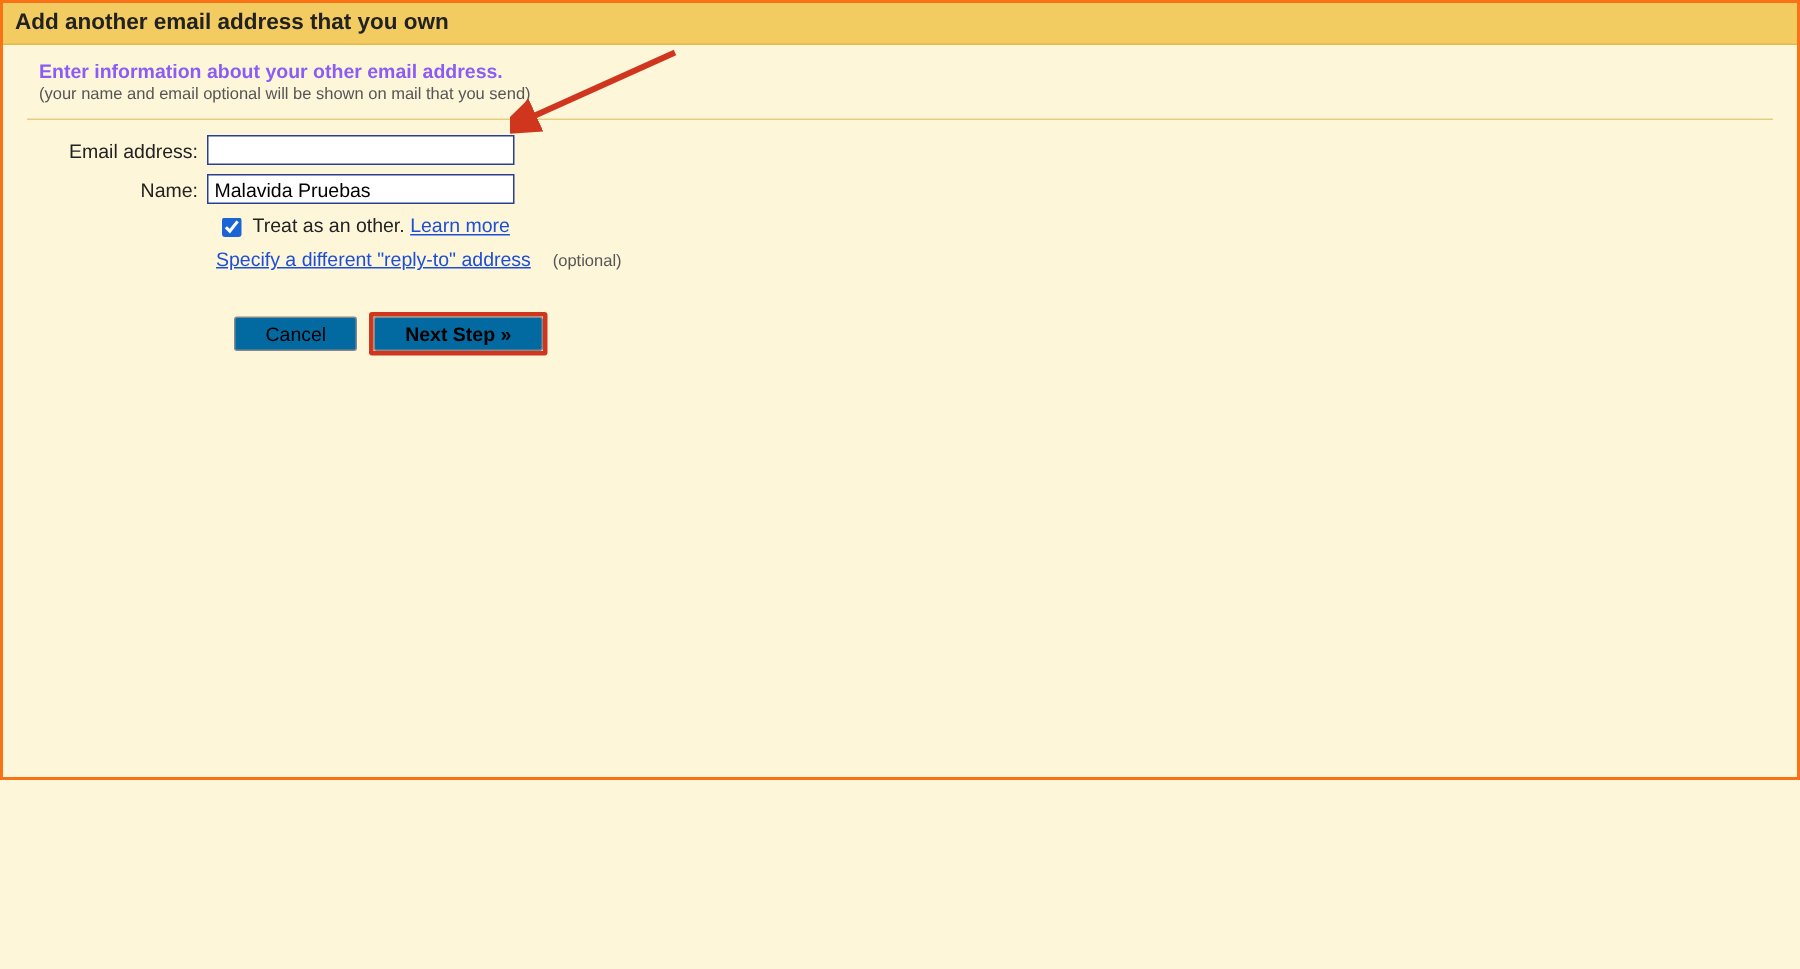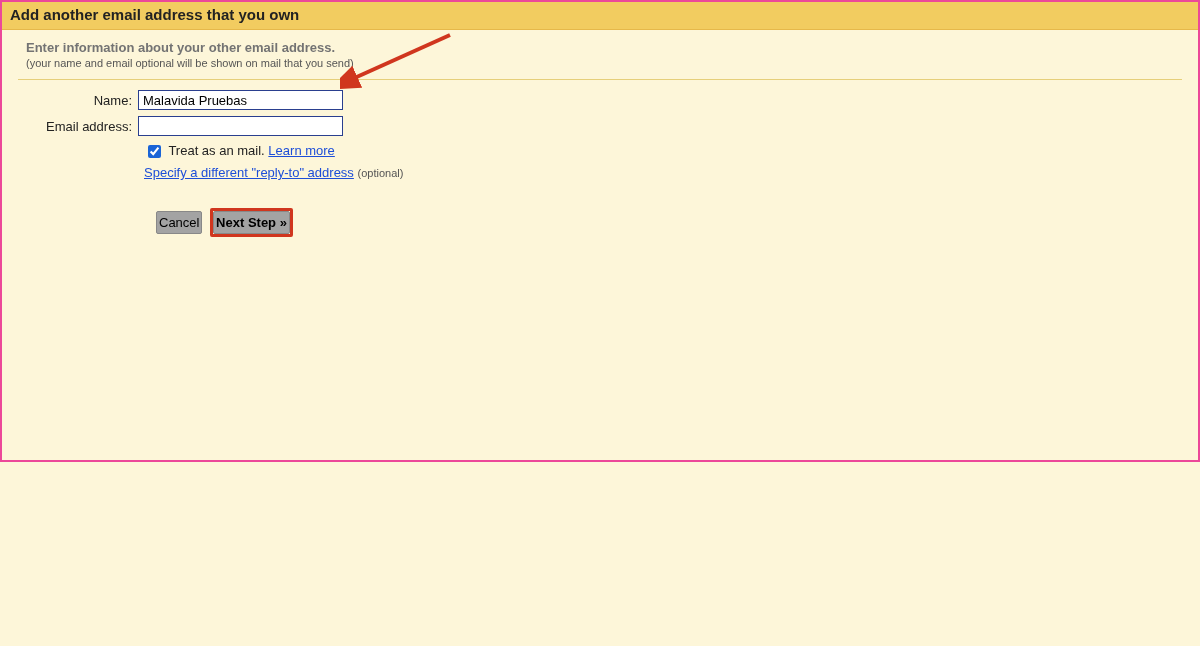--- a/index.html
+++ b/index.html
@@ -7,42 +7,42 @@
     margin: 0; padding: 0;
     width: 1200px; height: 646px;
     font-family: Arial, Helvetica, sans-serif;
     font-size: 13px;
     background: #fdf6d9;
     color: #222;
     overflow: hidden;
     position: relative;
   }
   .outer {
-    border: 2px solid #ec4899;
-    width: 1200px; height: 462px;
+    border: 2px solid #f97316;
+    width: 1200px; height: 520px;
     background: #fdf6d9;
   }
   .titlebar {
     background: #f2cc60;
     padding: 4px 8px 6px 8px;
     border-bottom: 1px solid #e6b84a;
   }
   .titlebar h1 {
     margin: 0;
     font-size: 15px;
     font-weight: bold;
     color: #222;
   }
   .instructions {
     padding: 10px 8px 4px 24px;
   }
   .instructions .line1 {
     font-size: 13px;
     font-weight: bold;
-    color: #737373;
+    color: #8b5cf6;
     margin: 0;
   }
   .instructions .line2 {
     font-size: 11px;
     color: #555;
     margin: 2px 0 0 0;
   }
   hr.sep {
     border: none;
     border-top: 1px solid #e6cf7a;
@@ -77,30 +77,31 @@
     margin-right: 4px;
   }
   a.link {
     color: #1d4ed8;
     text-decoration: underline;
     cursor: pointer;
   }
   .optional {
     font-size: 11px;
     color: #555;
+    margin-left: 11px;
   }
   .buttons {
     margin-left: 130px;
     margin-top: 28px;
   }
   button {
     font-family: Arial, Helvetica, sans-serif;
     font-size: 13px;
-    padding: 3px 2px;
-    background: #a3a3a3;
+    padding: 3px 20px;
+    background: #0369a1;
     border: 1px solid #888;
     border-radius: 2px;
     cursor: pointer;
   }
   .highlight-box {
     display: inline-block;
     border: 3px solid #d0361e;
     border-radius: 2px;
     padding: 0;
     margin-left: 4px;
@@ -122,36 +123,36 @@
 
   <div class="instructions">
     <p class="line1">Enter information about your other email address.</p>
     <p class="line2">(your name and email optional will be shown on mail that you send)</p>
   </div>
 
   <hr class="sep">
 
   <div class="form-area">
     <div class="row">
+      <div class="label">Email address:</div>
+      <div class="field">
+        <input type="text" value="" style="">
+      </div>
+    </div>
+    <div class="row">
       <div class="label">Name:</div>
       <div class="field">
         <input type="text" value="Malavida Pruebas" style="">
-      </div>
-    </div>
-    <div class="row">
-      <div class="label">Email address:</div>
-      <div class="field">
-        <input type="text" value="" style="">
       </div>
     </div>
 
     <div class="options">
       <div class="opt-line">
         <input type="checkbox" checked="" style="">
-        <span>Treat as an mail.</span>
+        <span>Treat as an other.</span>
         <a class="link">Learn more</a>
       </div>
       <div class="opt-line">
         <a class="link">Specify a different "reply-to" address</a>
         <span class="optional">(optional)</span>
       </div>
     </div>
 
     <div class="buttons">
       <button>Cancel</button>

